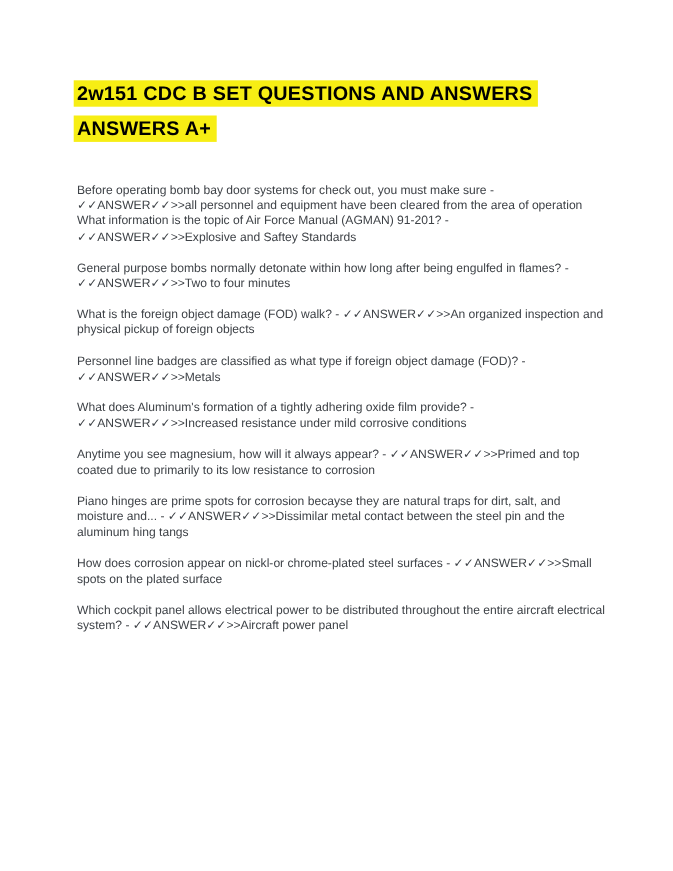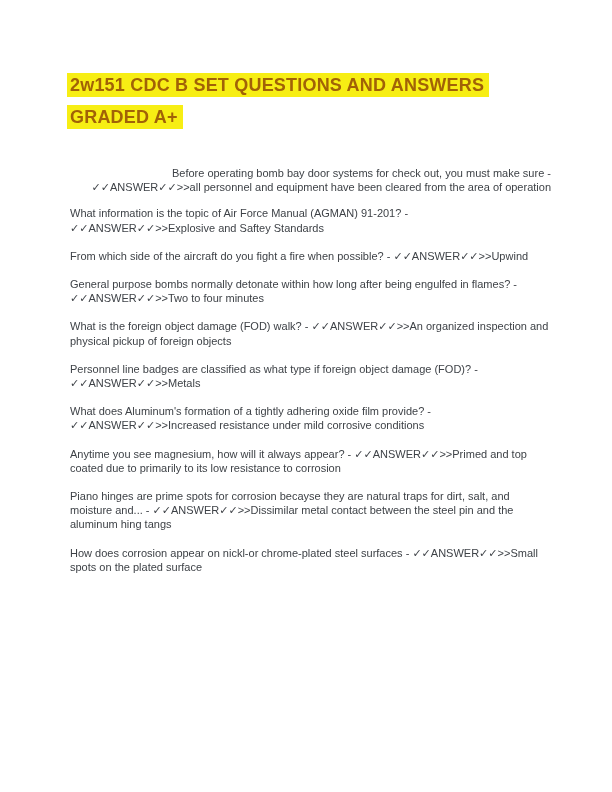--- a/index.html
+++ b/index.html
@@ -35,44 +35,44 @@
   .body-block {
     margin-top: 37px;
     font-size: 11px;
     line-height: 14.2px;
     color: #3e4247;
   }
   p.qa {
     margin: 0 0 14px 0;
     padding: 0;
   }
-  p.qa.no-gap { margin-bottom: 12px; text-align: right; }
+  p.qa.no-gap { margin-bottom: 0; }
 </style>
 </head>
 <body>
 
 <div class="page">
   <div class="content">
 
-    <div class="title-block" style="color: #a16207;">
+    <div class="title-block" style="color: #000000;">
       <div class="title-row">
         <span class="title-line" style="background: rgb(247, 238, 20);">2w151 CDC B SET QUESTIONS AND ANSWERS</span>
       </div>
       <div class="title-row">
-        <span class="title-line" style="background: rgb(247, 238, 20);">GRADED A+</span>
+        <span class="title-line" style="background: rgb(247, 238, 20);">ANSWERS A+</span>
       </div>
     </div>
 
     <div class="body-block" style="color: rgb(62, 66, 71);">
         <p class="qa no-gap">Before operating bomb bay door systems for check out, you must make sure - ✓✓ANSWER✓✓&gt;&gt;all personnel and equipment have been cleared from the area of operation</p>
         <p class="qa">What information is the topic of Air Force Manual (AGMAN) 91-201? - ✓✓ANSWER✓✓&gt;&gt;Explosive and Saftey Standards</p>
-        <p class="qa">From which side of the aircraft do you fight a fire when possible? - ✓✓ANSWER✓✓&gt;&gt;Upwind</p>
         <p class="qa">General purpose bombs normally detonate within how long after being engulfed in flames? - ✓✓ANSWER✓✓&gt;&gt;Two to four minutes</p>
         <p class="qa">What is the foreign object damage (FOD) walk? - ✓✓ANSWER✓✓&gt;&gt;An organized inspection and physical pickup of foreign objects</p>
         <p class="qa">Personnel line badges are classified as what type if foreign object damage (FOD)? - ✓✓ANSWER✓✓&gt;&gt;Metals</p>
         <p class="qa">What does Aluminum's formation of a tightly adhering oxide film provide? - ✓✓ANSWER✓✓&gt;&gt;Increased resistance under mild corrosive conditions</p>
         <p class="qa">Anytime you see magnesium, how will it always appear? - ✓✓ANSWER✓✓&gt;&gt;Primed and top coated due to primarily to its low resistance to corrosion</p>
         <p class="qa">Piano hinges are prime spots for corrosion becayse they are natural traps for dirt, salt, and moisture and... - ✓✓ANSWER✓✓&gt;&gt;Dissimilar metal contact between the steel pin and the aluminum hing tangs</p>
         <p class="qa">How does corrosion appear on nickl-or chrome-plated steel surfaces - ✓✓ANSWER✓✓&gt;&gt;Small spots on the plated surface</p>
+        <p class="qa">Which cockpit panel allows electrical power to be distributed throughout the entire aircraft electrical system? - ✓✓ANSWER✓✓&gt;&gt;Aircraft power panel</p>
       </div>
 
   </div>
 </div>
 
 </body></html>

